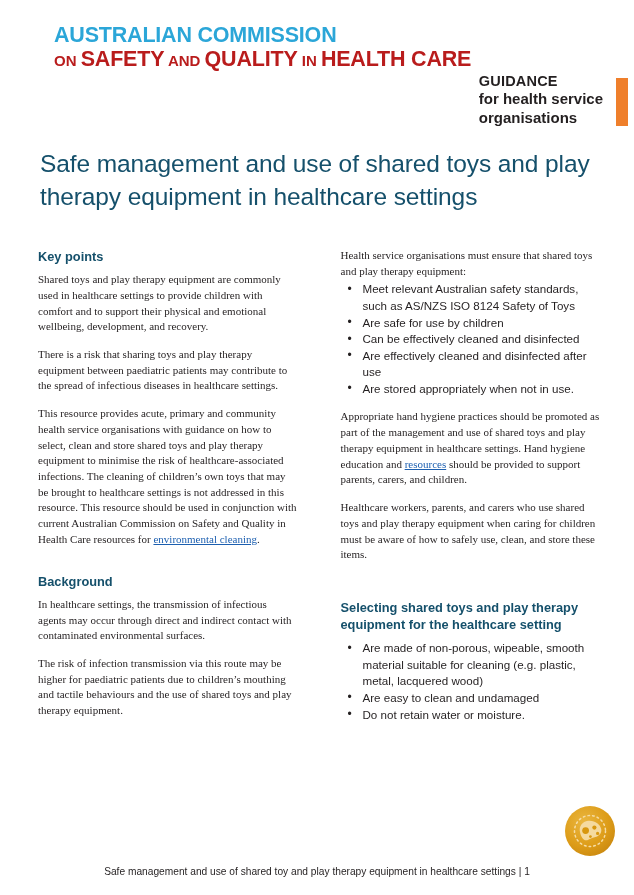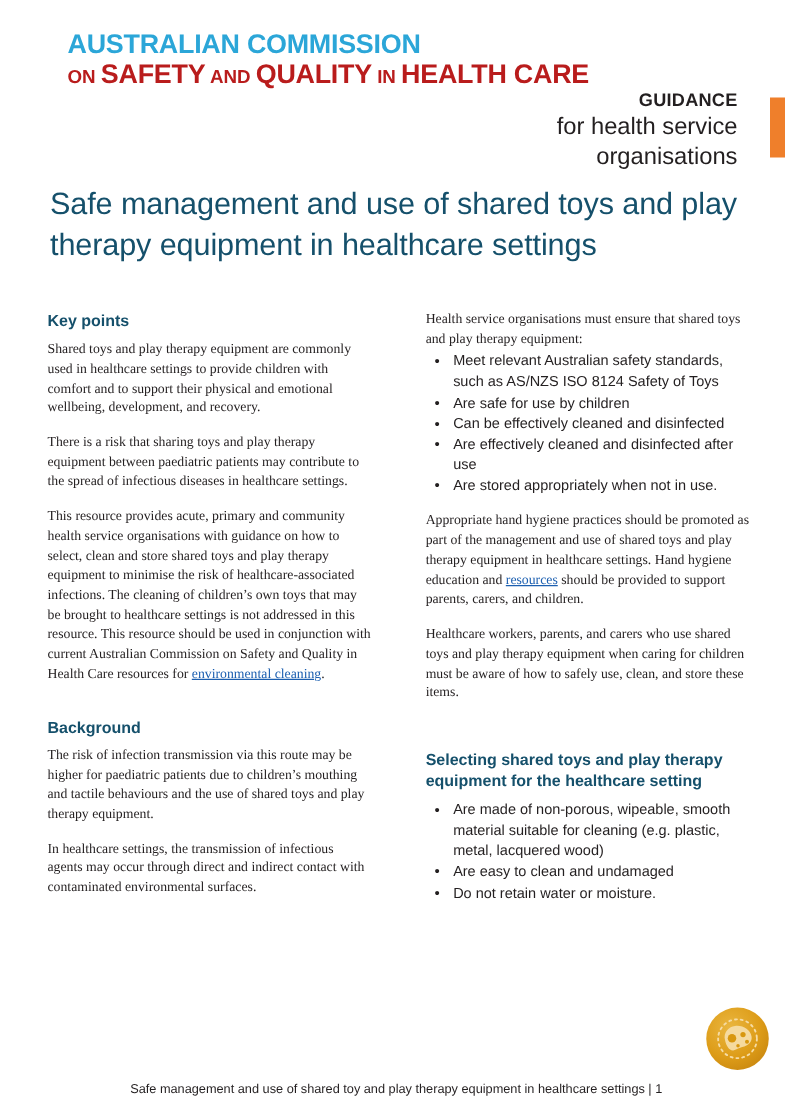--- a/index.html
+++ b/index.html
@@ -45,34 +45,34 @@
     line-height: 1.12;
     white-space: nowrap;
   }
   .logo-line2 .sm {
     font-size: 15px;
     letter-spacing: 0;
   }
 
   .guidance-block {
     position: absolute;
-    right: 44px;
+    right: 31px;
     top: 72px;
-    text-align: right;
+    text-align: left;
     line-height: 1.25;
   }
   .guidance-title {
     font-size: 14.5px;
     font-weight: bold;
     color: #231f20;
     letter-spacing: 0.2px;
   }
   .guidance-sub {
-    font-size: 19px;
-    font-weight: normal;
+    font-size: 15px;
+    font-weight: bold;
     color: #231f20;
   }
   .orange-bar {
     position: absolute;
     right: 6px;
     top: 78px;
     width: 12px;
     height: 48px;
     background: #ef7f2b;
   }
@@ -192,22 +192,22 @@
 
   <div class="columns">
 
     <div class="col">
       <h2 class="section-head">Key points</h2>
       <p class="para">Shared toys and play therapy equipment are commonly used in healthcare settings to provide children with comfort and to support their physical and emotional wellbeing, development, and recovery.</p>
       <p class="para">There is a risk that sharing toys and play therapy equipment between paediatric patients may contribute to the spread of infectious diseases in healthcare settings.</p>
       <p class="para"><span>This resource provides acute, primary and community health service organisations with guidance on how to select, clean and store shared toys and play therapy equipment to minimise the risk of healthcare-associated infections. The cleaning of children’s own toys that may be brought to healthcare settings is not addressed in this resource. This resource should be used in conjunction with current Australian Commission on Safety and Quality in Health Care resources for </span><a class="doclink" href="#">environmental cleaning</a><span>.</span></p>
       <div class="spacer-lg"></div>
       <h2 class="section-head">Background</h2>
+      <p class="para">In healthcare settings, the transmission of infectious agents may occur through direct and indirect contact with contaminated environmental surfaces.</p>
       <p class="para">The risk of infection transmission via this route may be higher for paediatric patients due to children’s mouthing and tactile behaviours and the use of shared toys and play therapy equipment.</p>
-      <p class="para">In healthcare settings, the transmission of infectious agents may occur through direct and indirect contact with contaminated environmental surfaces.</p>
     </div>
 
     <div class="col">
       <p class="para tight">Health service organisations must ensure that shared toys and play therapy equipment:</p>
       <ul class="bullets">
         <li>Meet relevant Australian safety standards, such as AS/NZS ISO 8124 Safety of Toys</li>
         <li>Are safe for use by children</li>
         <li>Can be effectively cleaned and disinfected</li>
         <li>Are effectively cleaned and disinfected after use</li>
         <li>Are stored appropriately when not in use.</li>

